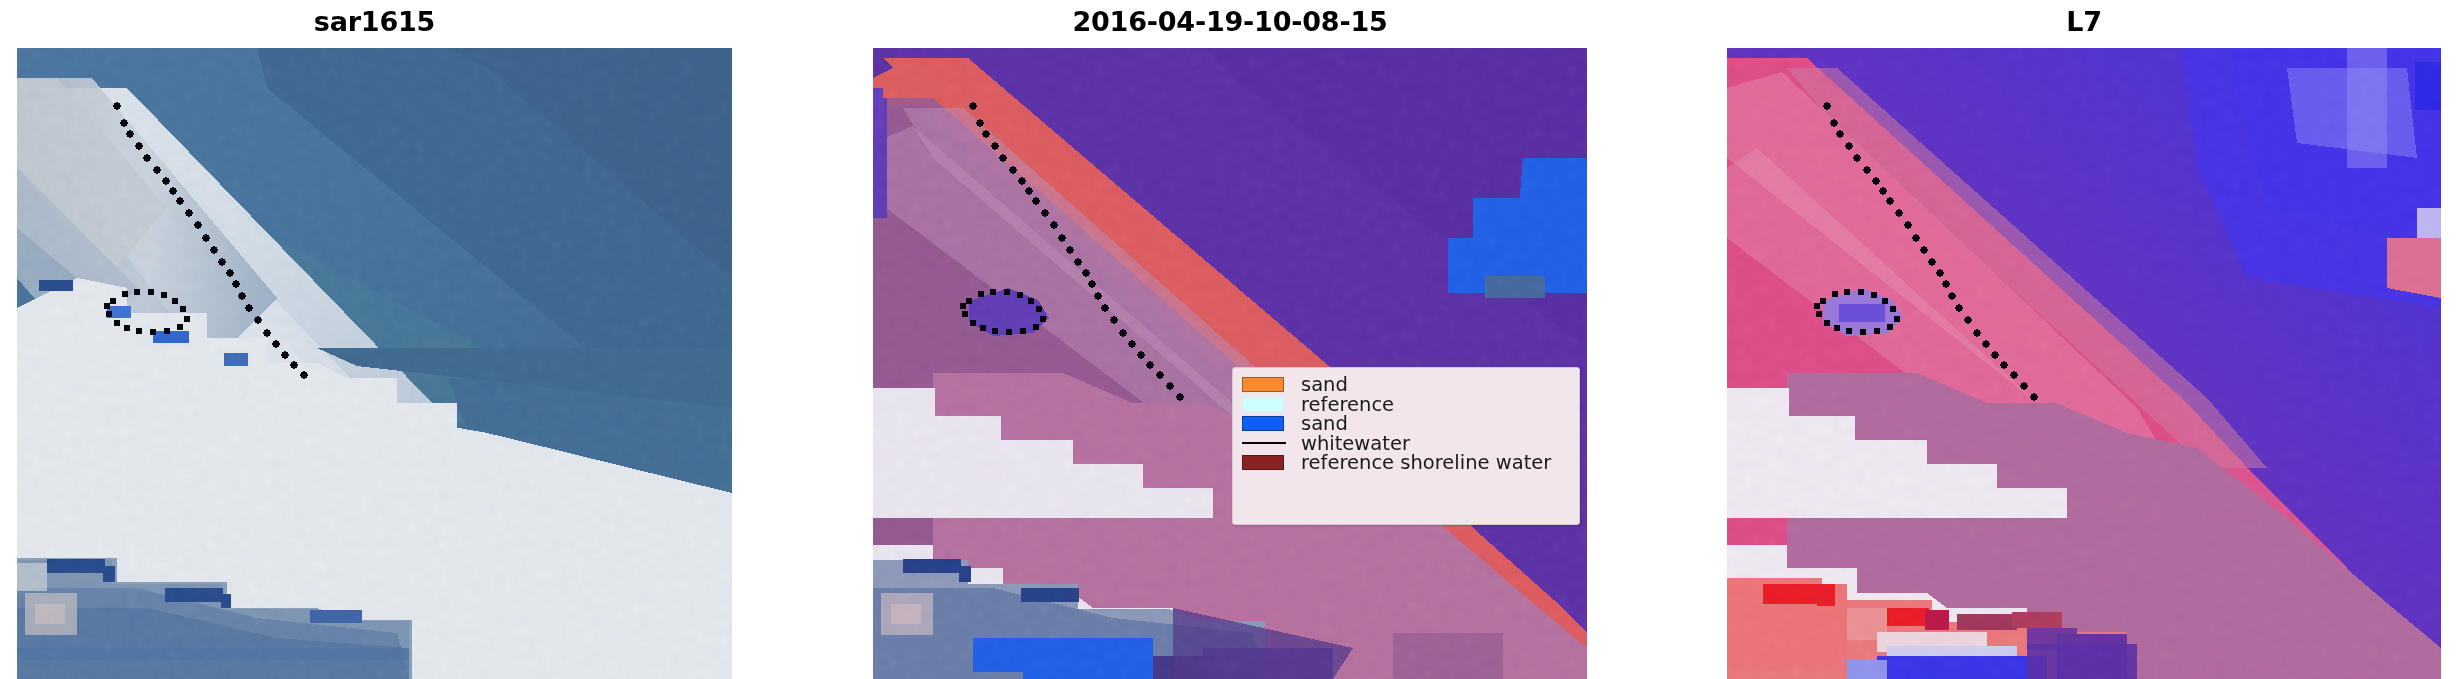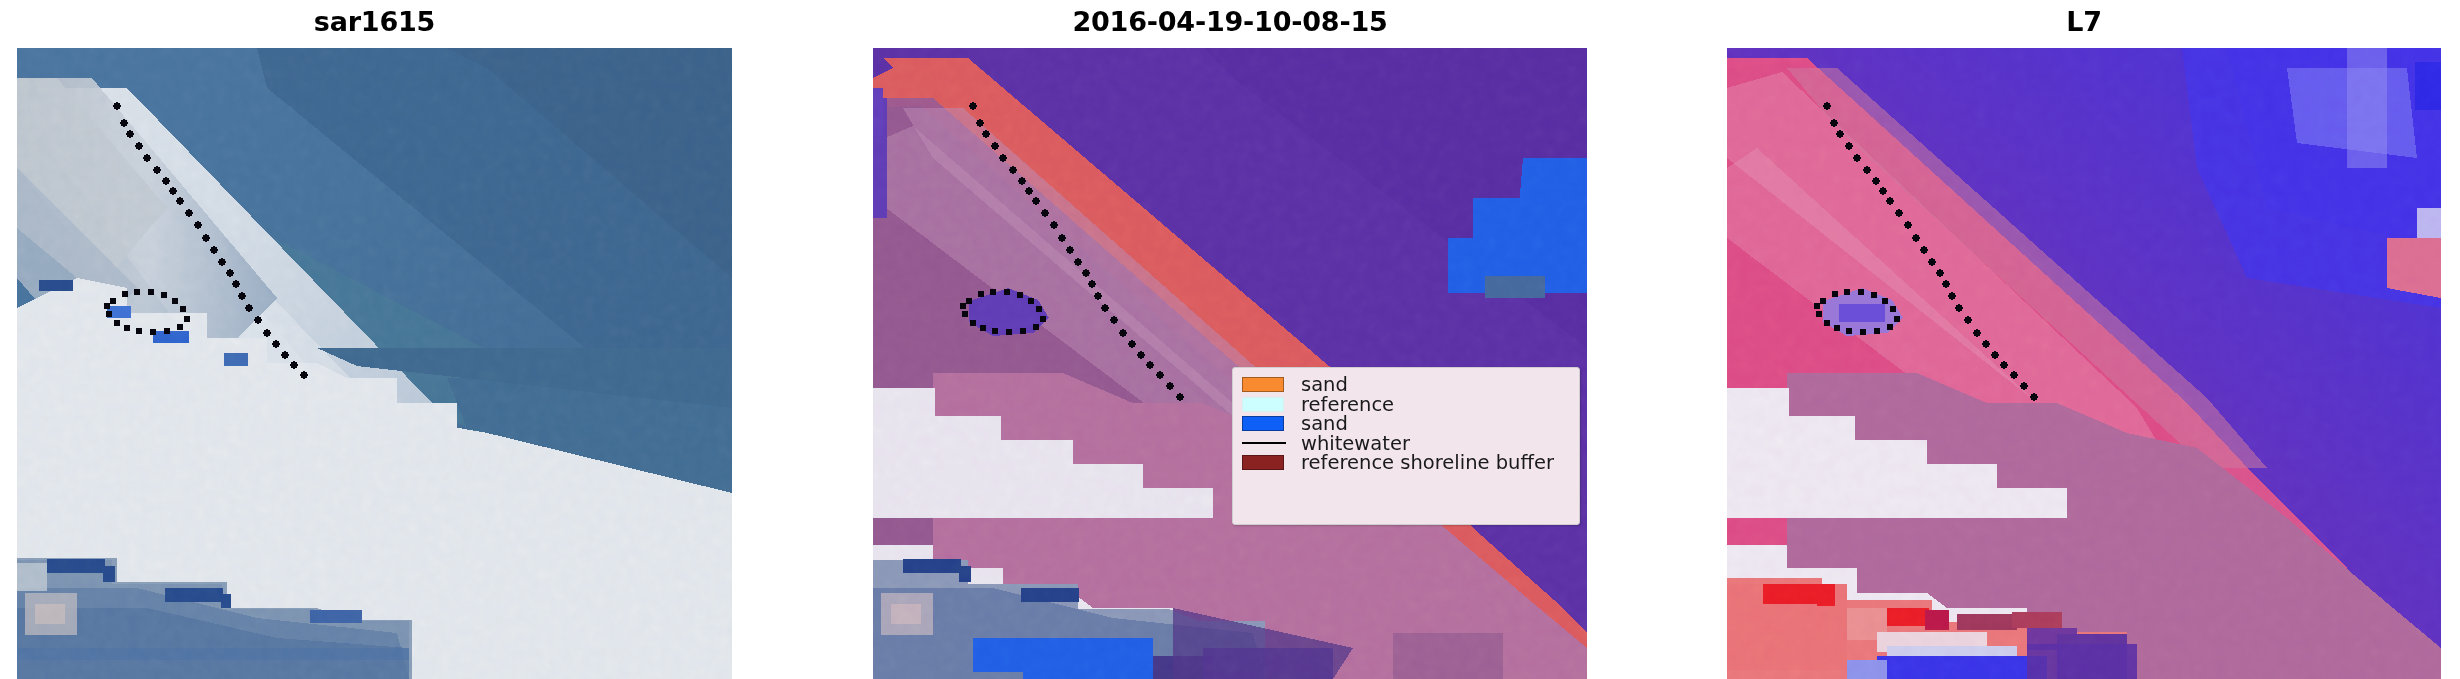--- a/index.html
+++ b/index.html
@@ -507,18 +507,18 @@
       <div class="swatch-cell">
         <div class="swatch-line"></div>
       </div>
       <div class="legend-label">whitewater</div>
     </div>
 
     <div class="legend-row">
       <div class="swatch-cell">
         <div class="swatch" style="background:#8b2222;"></div>
       </div>
-      <div class="legend-label">reference shoreline buffer</div>
+      <div class="legend-label">reference shoreline water</div>
     </div>
 
   </div>
 
 </div>
 
 </body></html>

